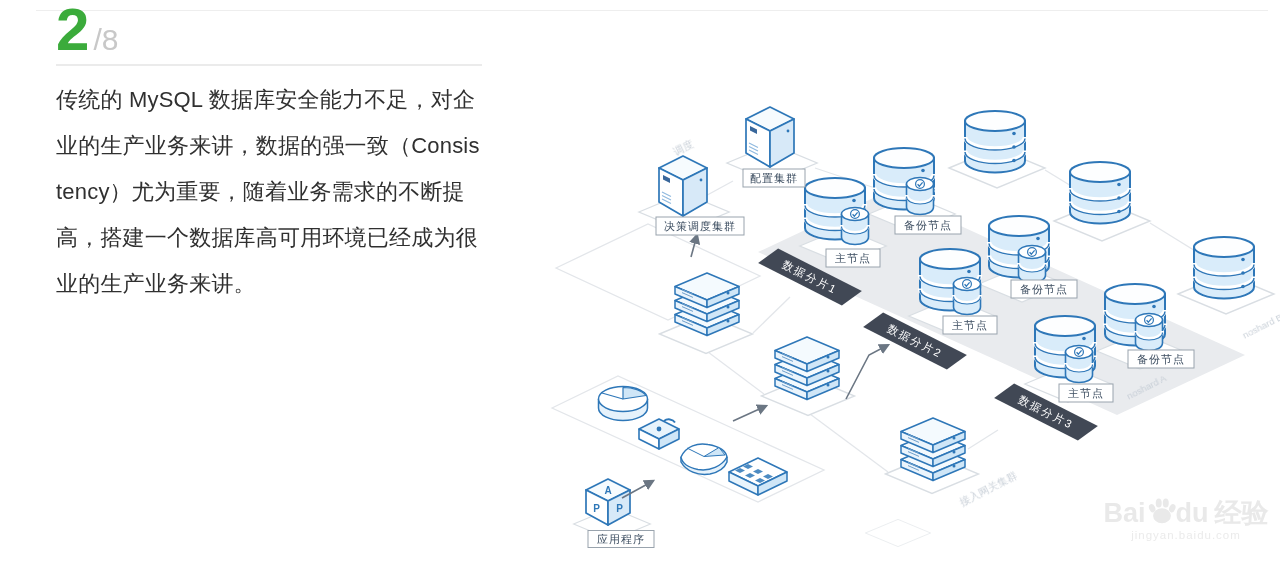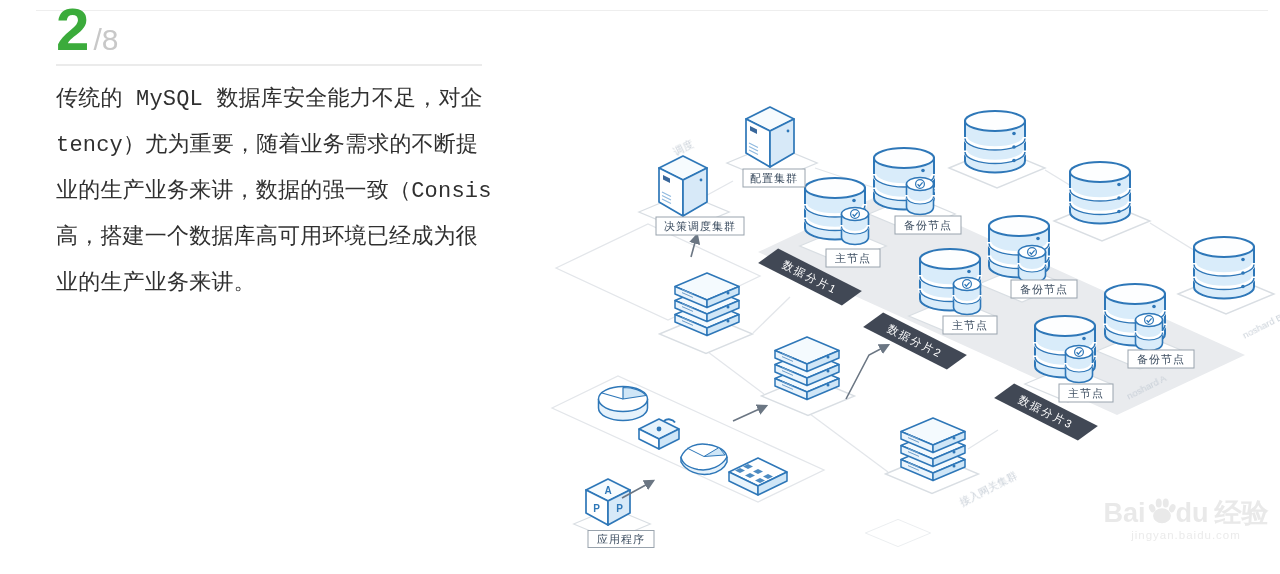--- a/index.html
+++ b/index.html
@@ -8,21 +8,21 @@
     background:#ffffff;
     font-family:"Liberation Sans","DejaVu Sans",sans-serif;
   }
   .top-hairline{position:absolute;left:36px;top:10px;width:1232px;height:1px;background:#eeeeee;}
   
   .left-panel{position:absolute;left:36px;top:0;width:426px;margin-left:20px;}
   .step{line-height:1;height:60px;}
   .step-current{font-size:60px;font-weight:bold;color:#3bab3b;letter-spacing:-1px;}
   .step-total{font-size:30px;color:#c8c8c8;margin-left:5px;}
   .divider{height:2px;background:#ebebeb;margin-top:4px;}
-  .desc{margin-top:11px;font-family:Liberation Mono, monospace;}
+  .desc{margin-top:11px;}
   .desc-line{
     height:46px;line-height:46px;font-size:22px;color:#303030;
     white-space:nowrap;letter-spacing:0.2px;
   }
   
   .diagram{position:absolute;left:540px;top:60px;width:740px;height:514px;}
   .diagram svg{display:block;}
   .lbl rect{fill:#ffffff;stroke:#99a3ad;stroke-width:1;}
   .lbl text{fill:#3c4d60;font-size:11px;letter-spacing:1px;text-anchor:middle;}
   .banner text{fill:#ffffff;font-size:11px;letter-spacing:2px;text-anchor:middle;}
@@ -41,22 +41,22 @@
 
 <div class="top-hairline"></div>
 
 <div class="left-panel">
   <div class="step">
     <span class="step-current">2</span><span class="step-total">/8</span>
   </div>
   <div class="divider"></div>
   <div class="desc">
     <div class="desc-line">传统的 MySQL 数据库安全能力不足，对企</div>
+    <div class="desc-line">业的生产业务来讲，数据的强一致（Consis</div>
     <div class="desc-line">tency）尤为重要，随着业务需求的不断提</div>
-    <div class="desc-line">业的生产业务来讲，数据的强一致（Consis</div>
     <div class="desc-line">高，搭建一个数据库高可用环境已经成为很</div>
     <div class="desc-line">业的生产业务来讲。</div>
   </div>
 </div>
 
 <div class="diagram">
 <svg width="740" height="514" viewBox="540 60 740 514" xmlns="http://www.w3.org/2000/svg">
   <defs>
     <marker id="ah" markerWidth="7" markerHeight="7" refX="5.5" refY="3.5" orient="auto">
       <path d="M0,0 L7,3.5 L0,7 Z" fill="#6b7683"></path>

